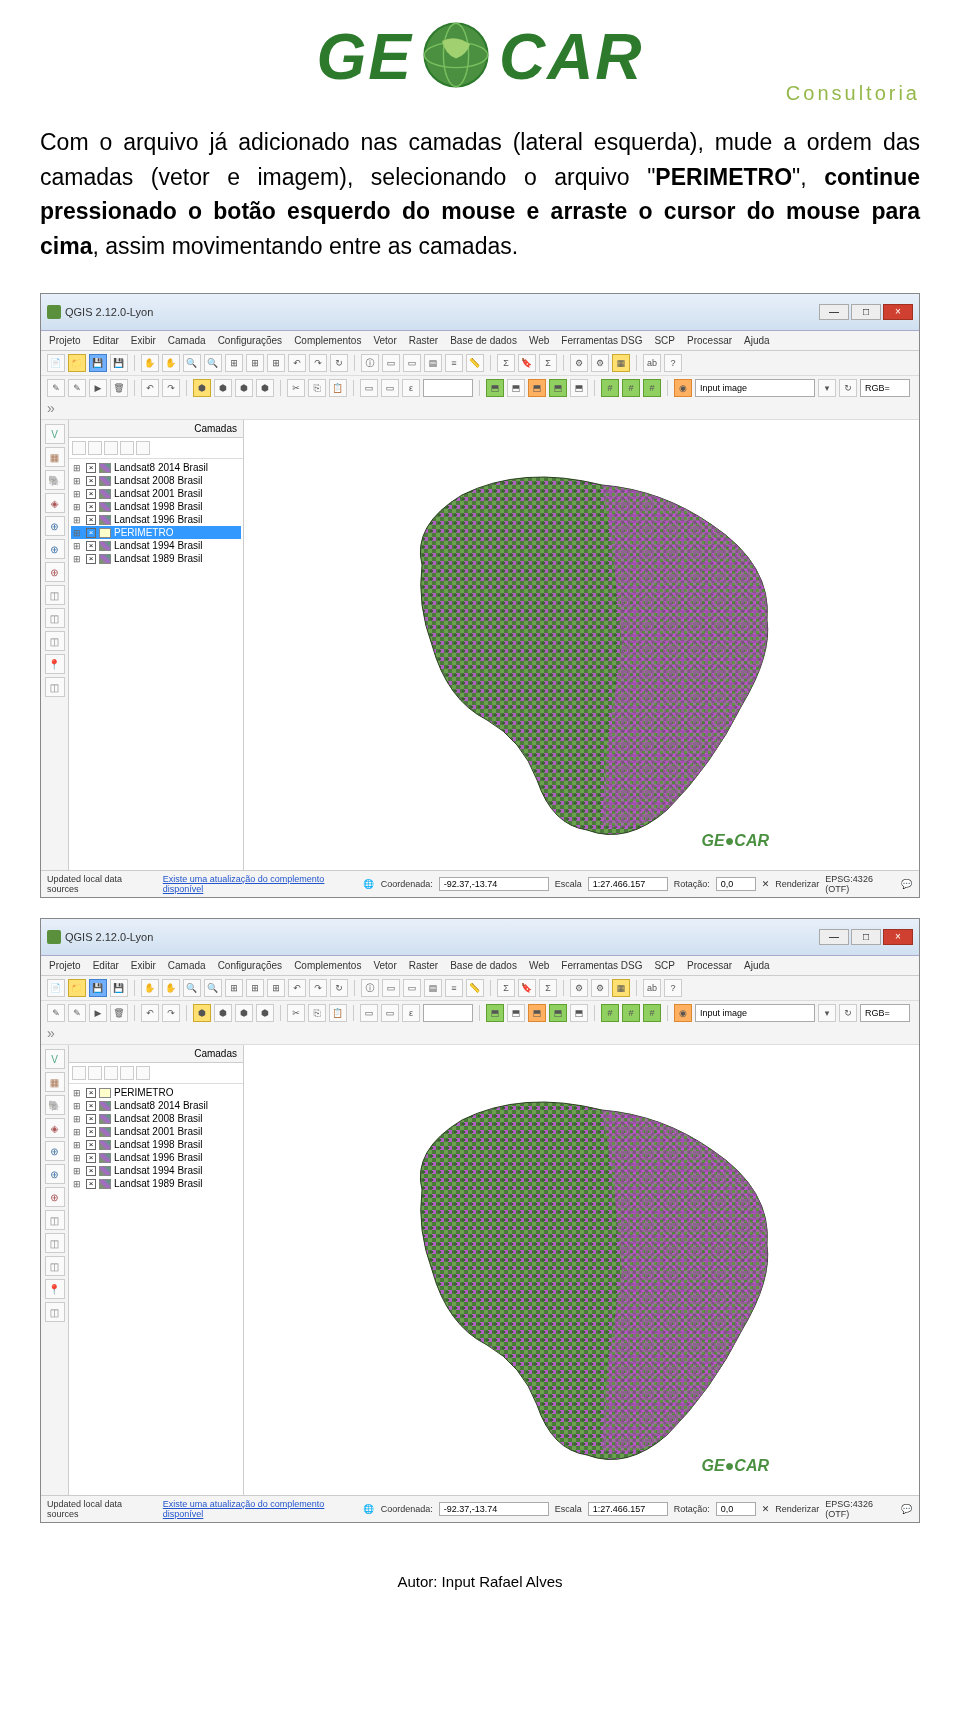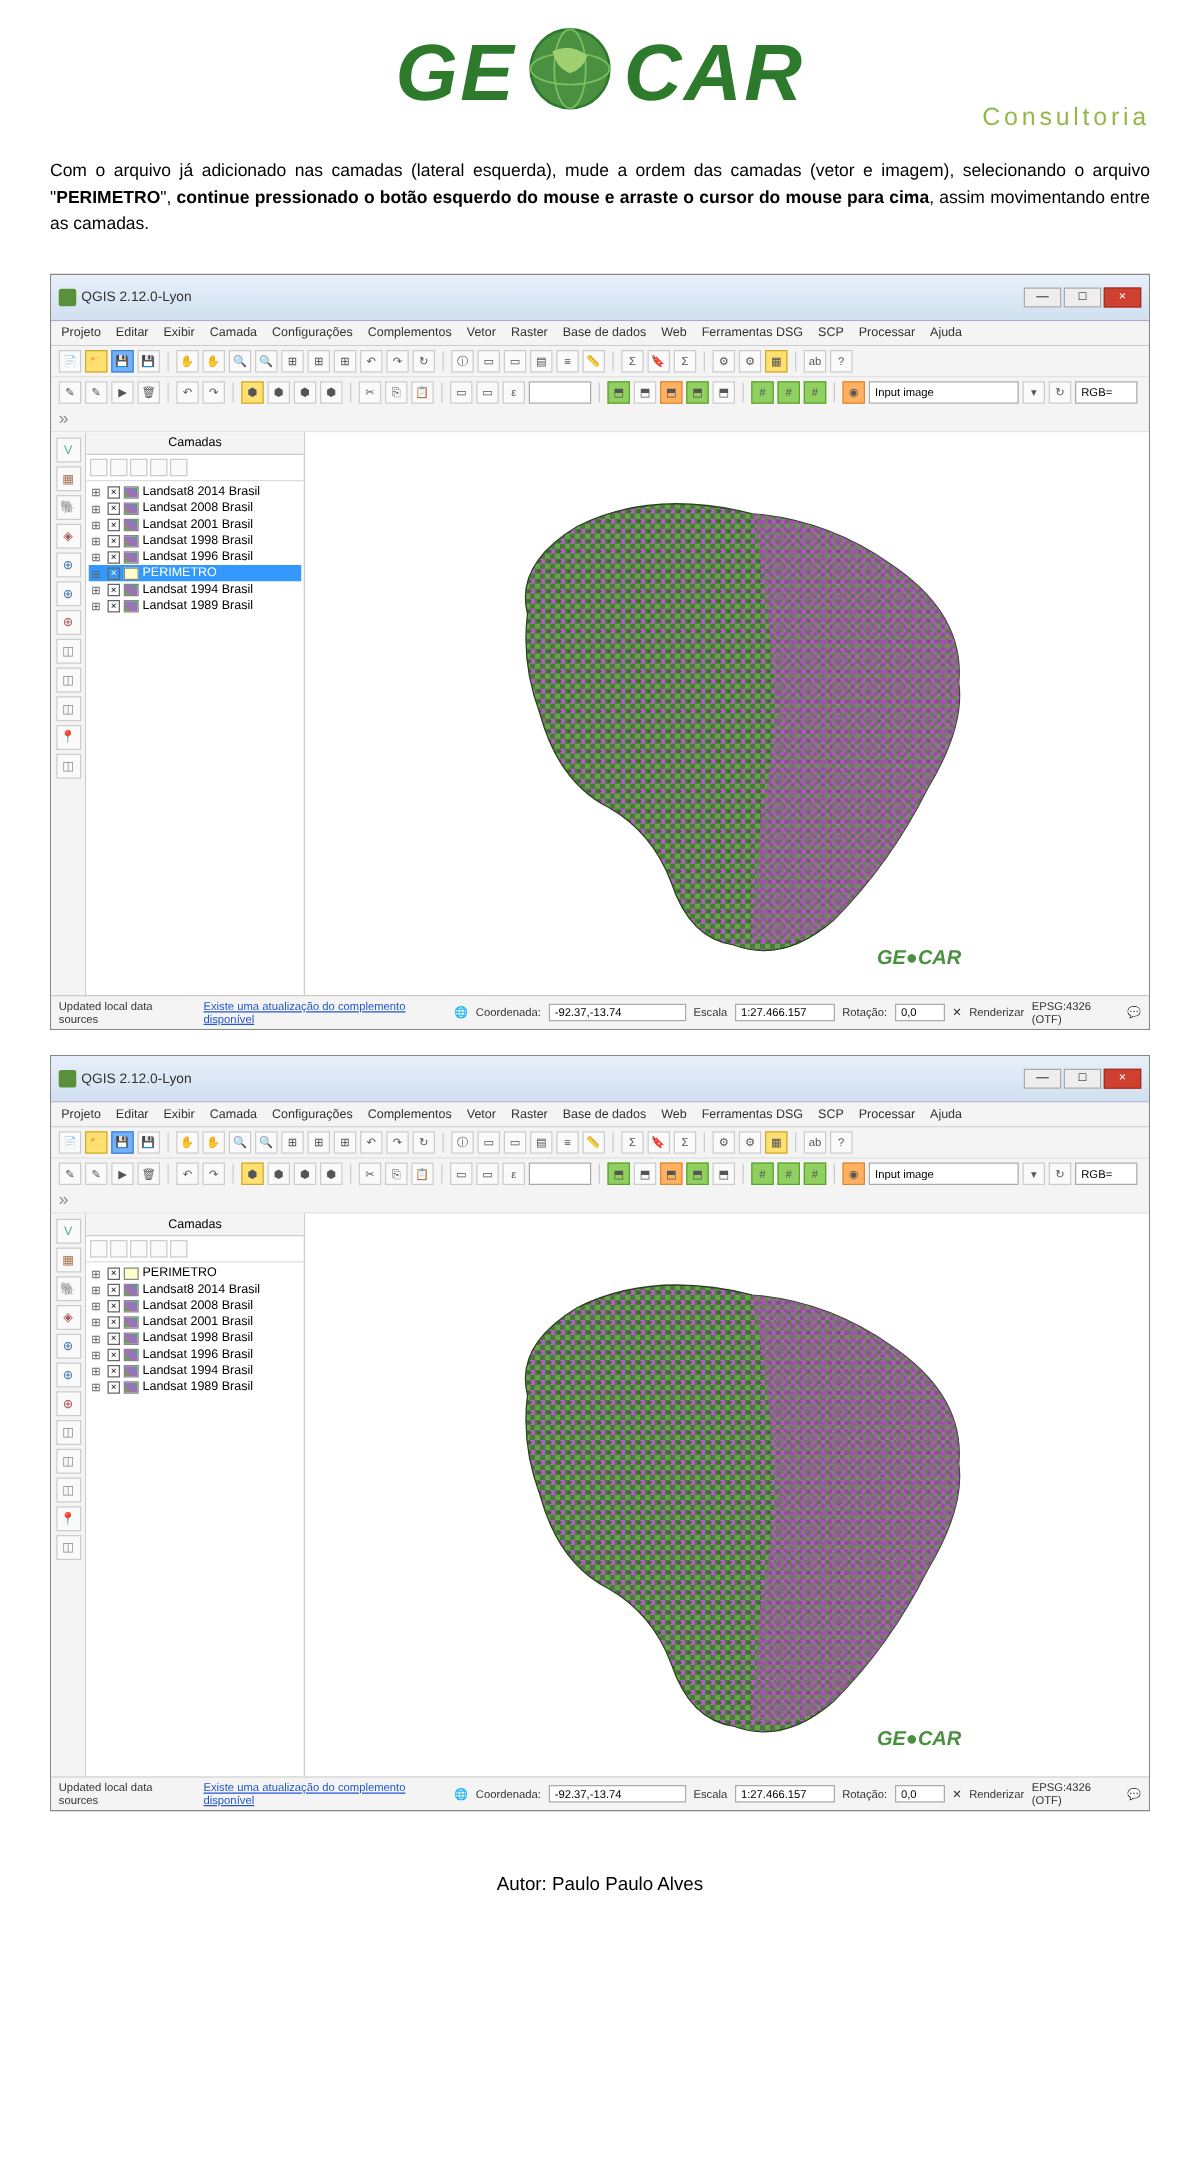--- a/index.html
+++ b/index.html
@@ -35,21 +35,21 @@
     font-size: 20px;
     color: #95b84a;
     text-align: right;
     margin-top: -12px;
     margin-right: 40px;
     letter-spacing: 3px;
     font-weight: 500;
   }
   .body-text {
     padding: 10px 40px 20px;
-    font-size: 14px;
+    font-size: 23px;
     line-height: 1.5;
     text-align: justify;
     color: #000;
   }
   .body-text b { font-weight: bold; }
   .screenshot {
     margin: 10px 40px 20px;
     border: 1px solid #888;
     background: #fff;
     font-size: 10px;
@@ -170,21 +170,21 @@
     border-right: 1px solid #ccc;
     background: #fff;
     display: flex;
     flex-direction: column;
   }
   .layers-header {
     font-size: 10px;
     padding: 3px 6px;
     border-bottom: 1px solid #ccc;
     background: #f4f4f4;
-    text-align: center;
+    text-align: right;
   }
   .layers-toolbar {
     display: flex;
     gap: 2px;
     padding: 3px;
     border-bottom: 1px solid #ddd;
   }
   .mini-icon {
     width: 14px;
     height: 14px;
@@ -700,13 +700,13 @@
     <input class="status-input" style="width: 80px;" value="1:27.466.157">
     <span>Rotação:</span>
     <input class="status-input" style="width: 40px;" value="0,0">
     <span>✕</span>
     <span>Renderizar</span>
     <span>EPSG:4326 (OTF)</span>
     <span>💬</span>
   </div>
 </div>
 
-<div class="footer">Autor: Paulo Paulo Alves</div>
+<div class="footer">Autor: Input Rafael Alves</div>
 
 </body></html>

